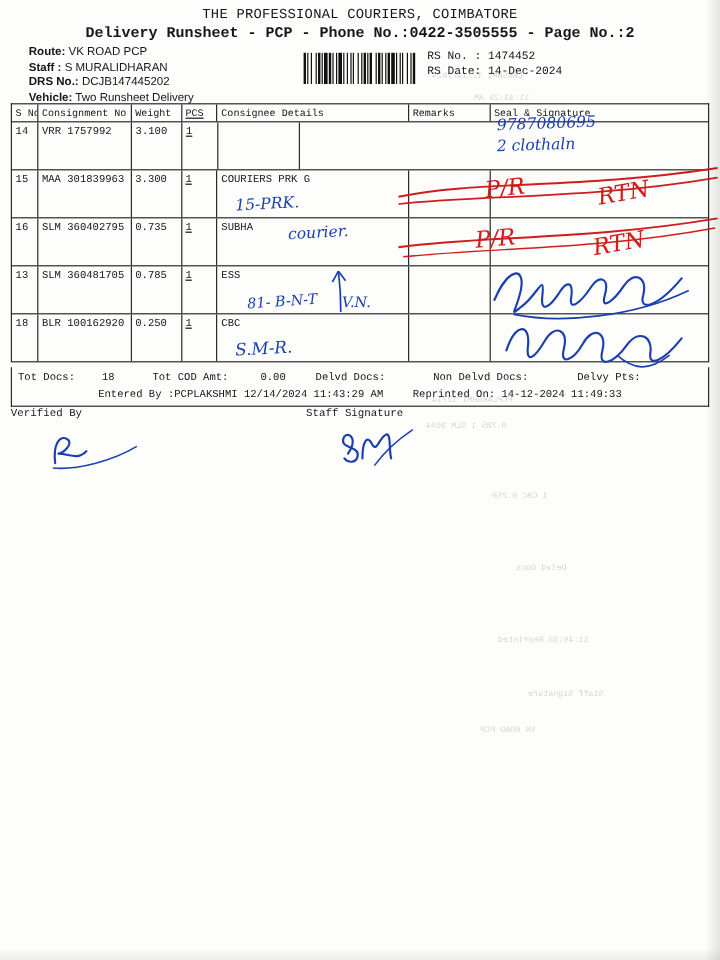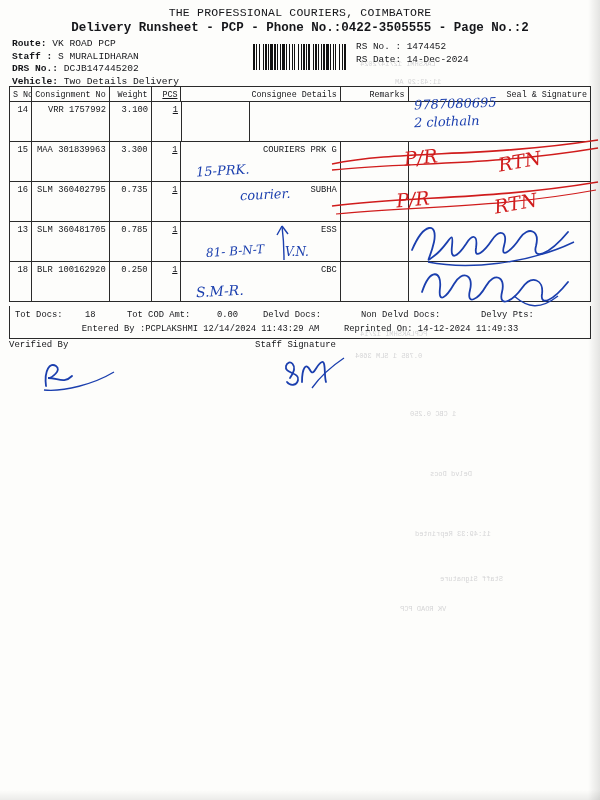--- a/index.html
+++ b/index.html
@@ -54,23 +54,23 @@
   #doc-title {
     font-family: "Liberation Mono", monospace;
     font-size: 12.5px;
     font-weight: bold;
     color: #15161a;
     margin-top: 2px;
   }
 
   #meta-left {
     position: absolute;
-    left: 12px;
+    left: 24px;
     top: 38px;
-    font-family: Liberation Mono, monospace;
+    font-family: Liberation Sans, sans-serif;
     font-size: 9.6px;
     color: #15161a;
     line-height: 12.6px;
   }
   #meta-left .row { white-space: nowrap; }
   #meta-left b { font-weight: bold; }
 
   #meta-right {
     position: absolute;
     left: 356px;
@@ -104,21 +104,20 @@
     width: 582px;
     border-top: 1px solid #2a2a2a;
     border-left: 1px solid #2a2a2a;
     border-right: 1px solid #2a2a2a;
     box-sizing: border-box;
   }
   .trow {
     display: flex;
     border-bottom: 1px solid #2a2a2a;
     box-sizing: border-box;
-    text-align: right;
   }
   .trow .cell {
     box-sizing: border-box;
     border-right: 1px solid #2a2a2a;
     font-family: "Liberation Mono", monospace;
     font-size: 8.8px;
     color: #15161a;
     padding: 2px 3px;
     overflow: hidden;
   }
@@ -234,21 +233,21 @@
     <div class="row">
       <b>Staff :</b>
       <span>S MURALIDHARAN</span>
     </div>
     <div class="row">
       <b>DRS No.:</b>
       <span>DCJB147445202</span>
     </div>
     <div class="row">
       <b>Vehicle:</b>
-      <span>Two Details Delivery</span>
+      <span>Two Runsheet Delivery</span>
     </div>
   </div>
 
   <div id="barcode">
       <div class="bar" style="left: 0px; width: 2px;"></div>
       <div class="bar" style="left: 3px; width: 1px;"></div>
       <div class="bar" style="left: 6px; width: 1px;"></div>
       <div class="bar" style="left: 10px; width: 1px;"></div>
       <div class="bar" style="left: 12px; width: 2px;"></div>
       <div class="bar" style="left: 15px; width: 1px;"></div>

